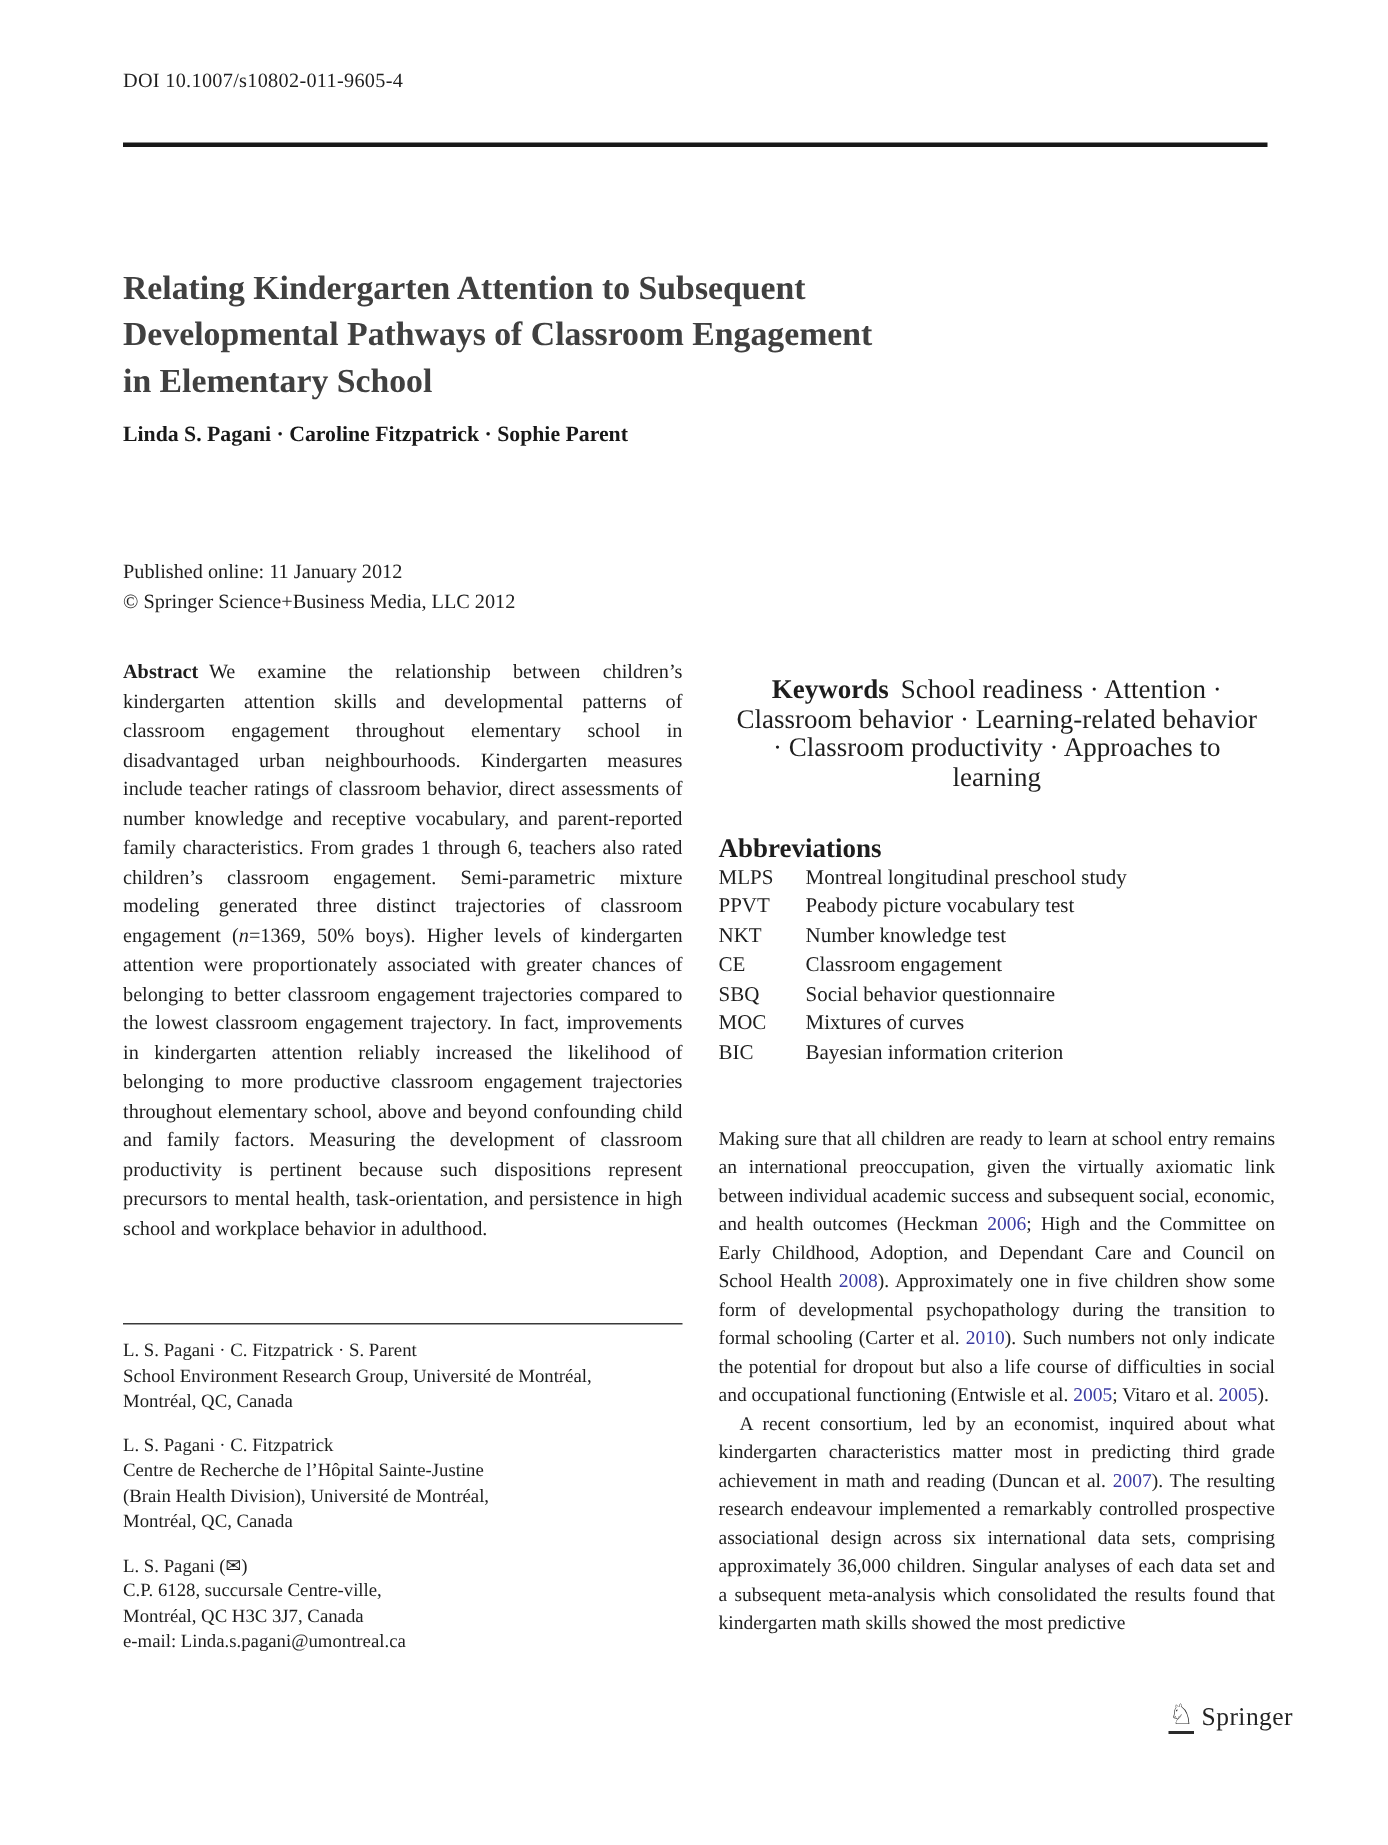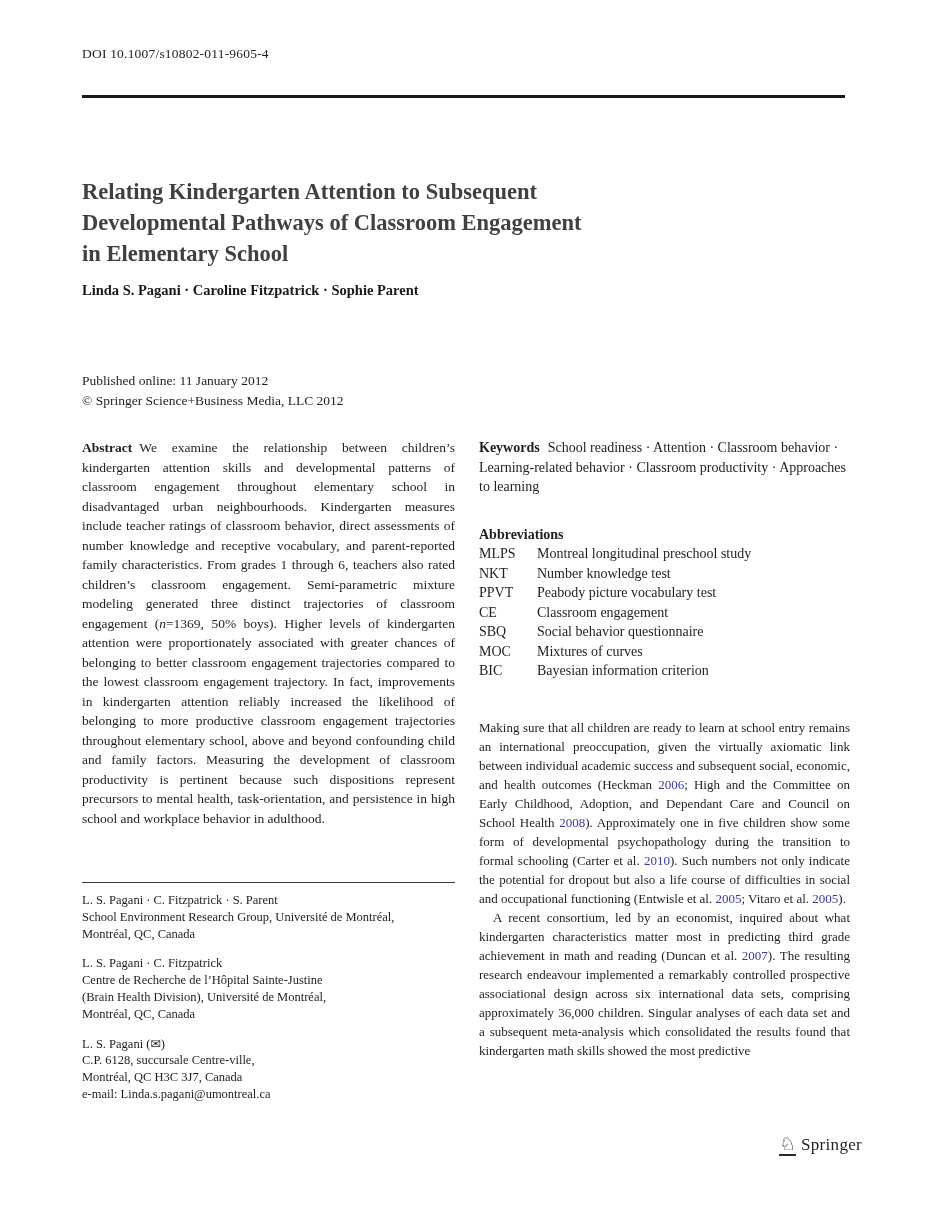--- a/index.html
+++ b/index.html
@@ -35,25 +35,25 @@
     position:absolute; left:82px; top:438px; width:373px;
   }
   .abstract-para {
     margin:0; font-size:13.5px; line-height:19.5px; text-align:justify;
   }
   .abstract-label { font-weight:bold; margin-right:7px; }
   .col-right {
     position:absolute; left:479px; top:438px; width:371px;
   }
   .keywords-para {
-    margin:0; font-size:14px; line-height:19.5px;
+    margin:12px; font-size:18px; line-height:19.5px;text-align:center;
   }
   .keywords-label { font-weight:bold; margin-right:8px; }
   .abbr-heading {
-    margin-top:28px; font-size:14px; line-height:19.5px; font-weight:bold;
+    margin-top:28px; font-size:18px; line-height:19.5px; font-weight:bold;
   }
   .abbr-row { display:flex; font-size:14px; line-height:19.5px; }
   .abbr-key { width:58px; flex:0 0 58px; }
   .abbr-def { flex:1; }
   .body-text { margin-top:37px; }
   .body-para {
     margin:0; font-size:13px; line-height:19px; text-align:justify;
   }
   .body-para.indented { text-indent:14px; }
   .affiliations {
@@ -112,26 +112,26 @@
       <span class="keywords-label">Keywords</span><span>School readiness · Attention · Classroom behavior · Learning-related behavior · Classroom productivity · Approaches to learning</span>
     </p>
 
     <div class="abbr-heading">Abbreviations</div>
     <div class="abbr-list">
       <div class="abbr-row">
         <span class="abbr-key">MLPS</span>
         <span class="abbr-def">Montreal longitudinal preschool study</span>
       </div>
       <div class="abbr-row">
+        <span class="abbr-key">PPVT</span>
+        <span class="abbr-def">Peabody picture vocabulary test</span>
+      </div>
+      <div class="abbr-row">
         <span class="abbr-key">NKT</span>
         <span class="abbr-def">Number knowledge test</span>
-      </div>
-      <div class="abbr-row">
-        <span class="abbr-key">PPVT</span>
-        <span class="abbr-def">Peabody picture vocabulary test</span>
       </div>
       <div class="abbr-row">
         <span class="abbr-key">CE</span>
         <span class="abbr-def">Classroom engagement</span>
       </div>
       <div class="abbr-row">
         <span class="abbr-key">SBQ</span>
         <span class="abbr-def">Social behavior questionnaire</span>
       </div>
       <div class="abbr-row">

